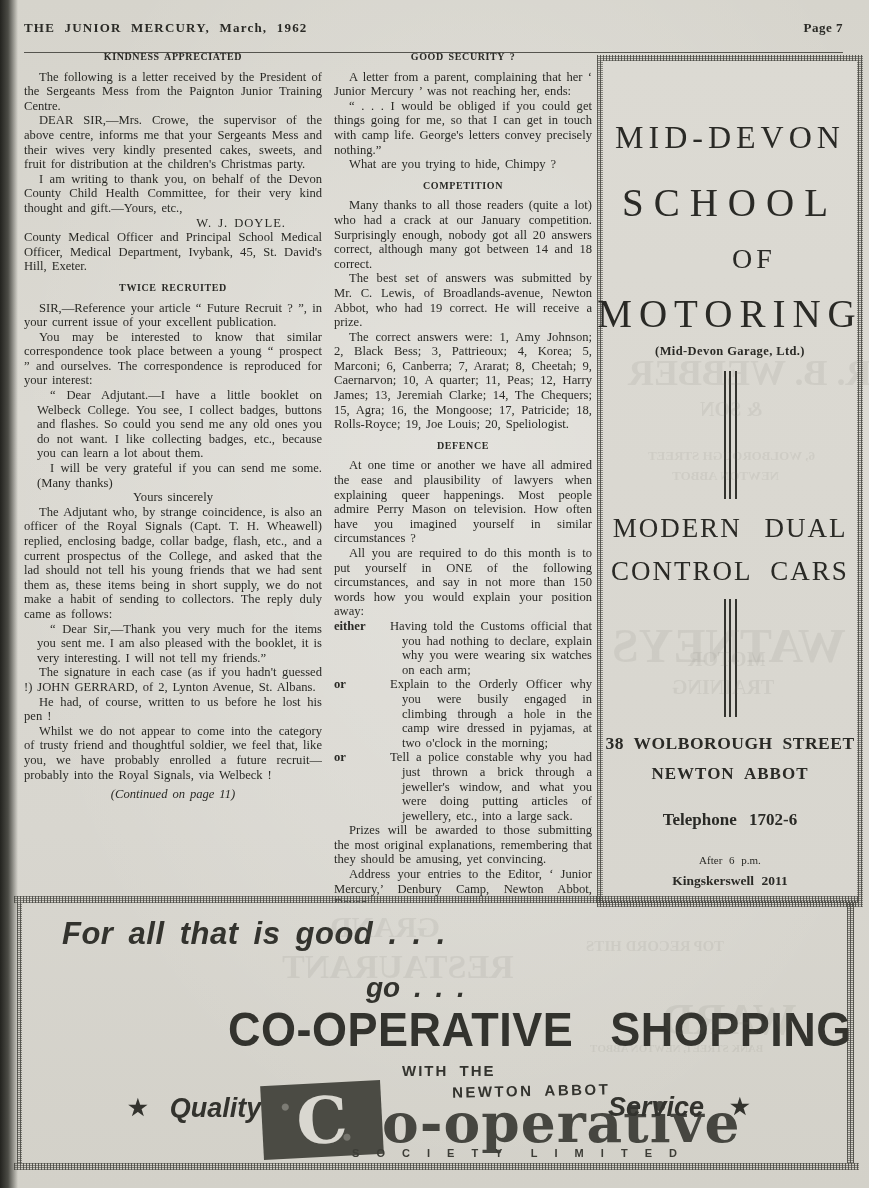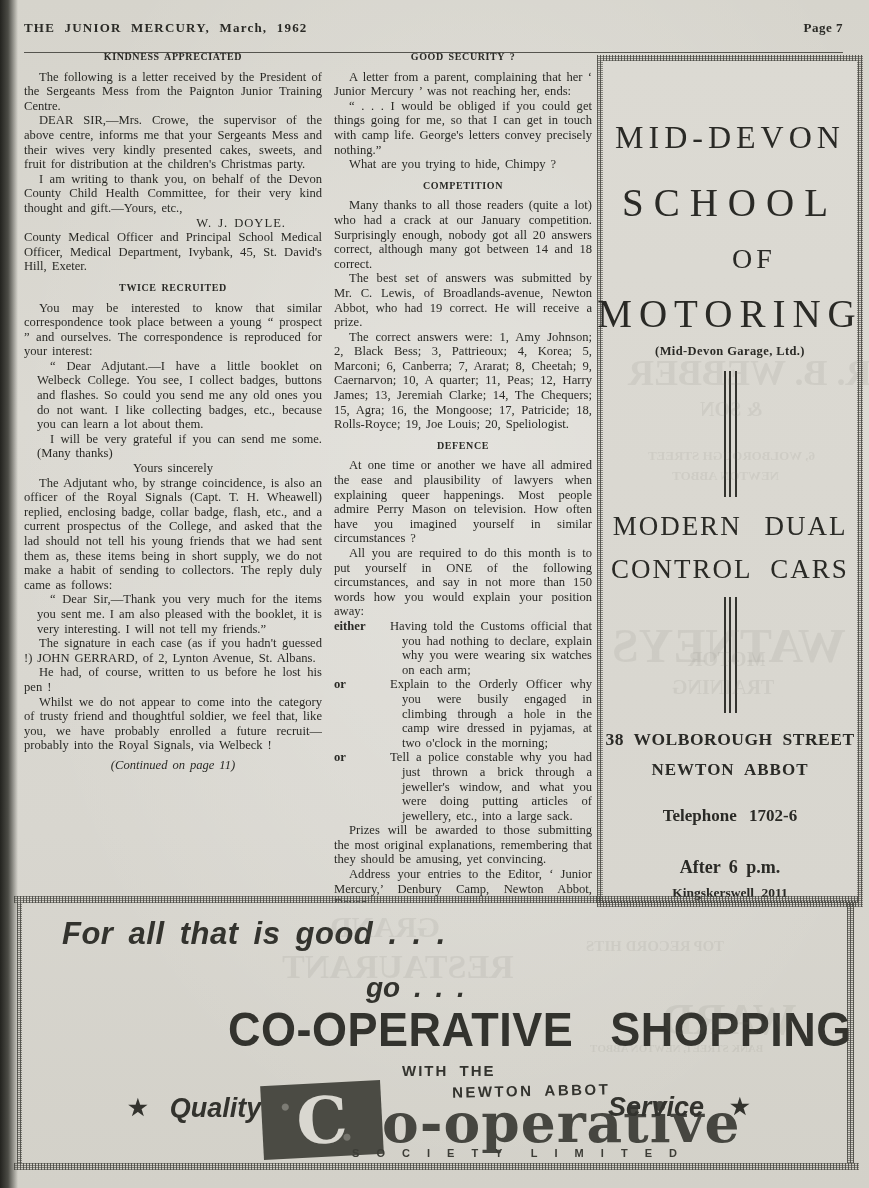--- a/index.html
+++ b/index.html
@@ -65,21 +65,21 @@
     background:linear-gradient(90deg,#34342f 0 2px,rgba(0,0,0,0) 2px 5.5px,
                #34342f 5.5px 7.5px,rgba(0,0,0,0) 7.5px 11px,#34342f 11px 13px);
   }
   .rule-a{height:128px;margin-top:12px;}
   .rule-b{height:118px;margin-top:12px;}
   .ad-modern{font-size:27px;letter-spacing:2px;word-spacing:14px;margin-top:14px;}
   .ad-control{font-size:27px;letter-spacing:2px;word-spacing:10px;margin-top:12px;}
   .ad-addr1{font-size:17.5px;font-weight:bold;letter-spacing:.5px;word-spacing:5px;margin-top:16px;}
   .ad-addr2{font-size:17px;font-weight:bold;letter-spacing:1px;word-spacing:5px;margin-top:10px;}
   .ad-phone{font-size:17px;font-weight:bold;word-spacing:8px;margin-top:26px;}
-  .ad-after{font-size:18px;font-weight:bold;word-spacing:4px;margin-top:31px;}
+  .ad-after{font-size:11px;font-weight:normal;word-spacing:4px;margin-top:24px;}
   .ad-after2{font-size:13.5px;font-weight:bold;word-spacing:4px;margin-top:7px;}
   
   .hatch{
     position:absolute;
     background-image:
       repeating-linear-gradient(90deg,rgba(70,70,64,.85) 0 1px,rgba(0,0,0,0) 1px 3px),
       repeating-linear-gradient(0deg,rgba(70,70,64,.55) 0 1px,rgba(0,0,0,0) 1px 2px);
   }
   #hatch-top{left:14px;right:10px;top:896px;height:7px;}
   #hatch-bottom{left:14px;right:10px;top:1163px;height:7px;}
@@ -140,20 +140,21 @@
       <section>
         <h2>KINDNESS APPRECIATED</h2>
         <p>The following is a letter received by the President of the Sergeants Mess from the Paignton Junior Training Centre.</p>
         <p>DEAR SIR,—Mrs. Crowe, the supervisor of the above centre, informs me that your Sergeants Mess and their wives very kindly presented cakes, sweets, and fruit for distribution at the children's Christmas party.</p>
         <p>I am writing to thank you, on behalf of the Devon County Child Health Committee, for their very kind thought and gift.—Yours, etc.,</p>
         <p class="sig">W. J. DOYLE.</p>
         <p class="flush">County Medical Officer and Principal School Medical Officer, Medical Department, Ivybank, 45, St. David's Hill, Exeter.</p>
       </section>
       <section>
         <h2>TWICE RECRUITED</h2>
+        <p>SIR,—Reference your article “ Future Recruit ? ”, in your current issue of your excellent publication.</p>
         <p>You may be interested to know that similar correspondence took place between a young “ prospect ” and ourselves. The correspondence is reproduced for your interest:</p>
         <p class="bq">“ Dear Adjutant.—I have a little booklet on Welbeck College. You see, I collect badges, buttons and flashes. So could you send me any old ones you do not want. I like collecting badges, etc., because you can learn a lot about them.</p>
         <p class="bq">I will be very grateful if you can send me some. (Many thanks)</p>
         <p class="center">Yours sincerely</p>
         <p>The Adjutant who, by strange coincidence, is also an officer of the Royal Signals (Capt. T. H. Wheawell) replied, enclosing badge, collar badge, flash, etc., and a current prospectus of the College, and asked that the lad should not tell his young friends that we had sent them as, these items being in short supply, we do not make a habit of sending to collectors. The reply duly came as follows:</p>
         <p class="bq">“ Dear Sir,—Thank you very much for the items you sent me. I am also pleased with the booklet, it is very interesting. I will not tell my friends.”</p>
         <p>The signature in each case (as if you hadn't guessed !) JOHN GERRARD, of 2, Lynton Avenue, St. Albans.</p>
         <p>He had, of course, written to us before he lost his pen !</p>
         <p>Whilst we do not appear to come into the category of trusty friend and thoughtful soldier, we feel that, like you, we have probably enrolled a future recruit—probably into the Royal Signals, via Welbeck !</p>
         <p class="cont">(Continued on page 11)</p>

